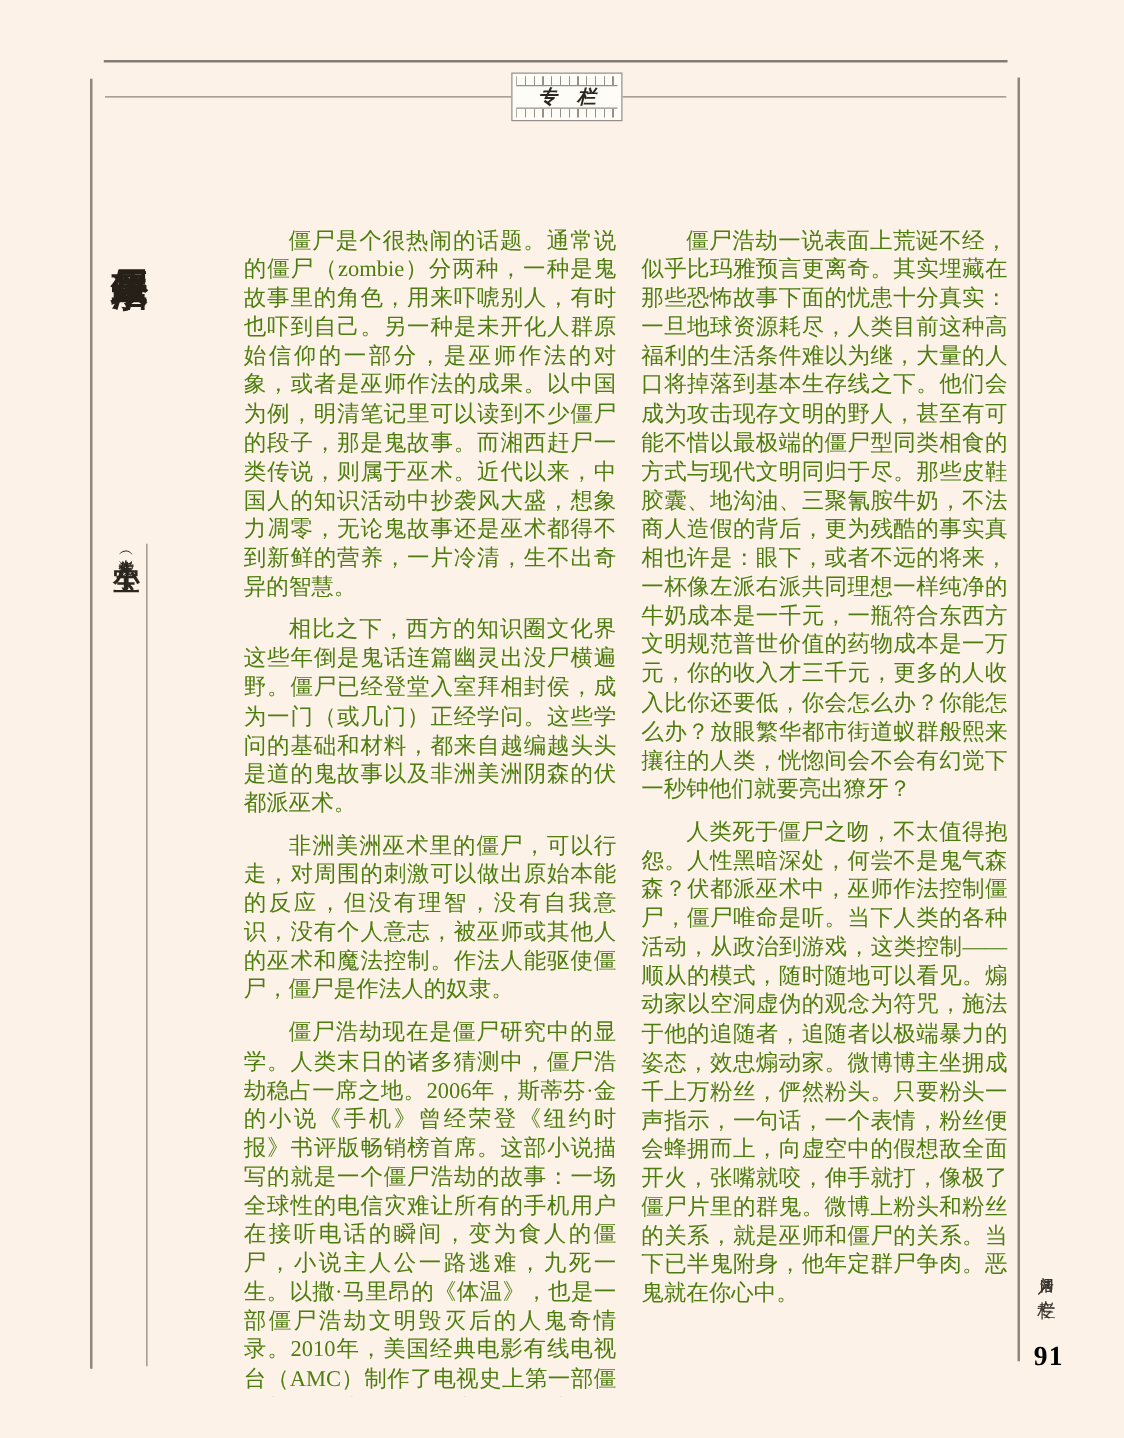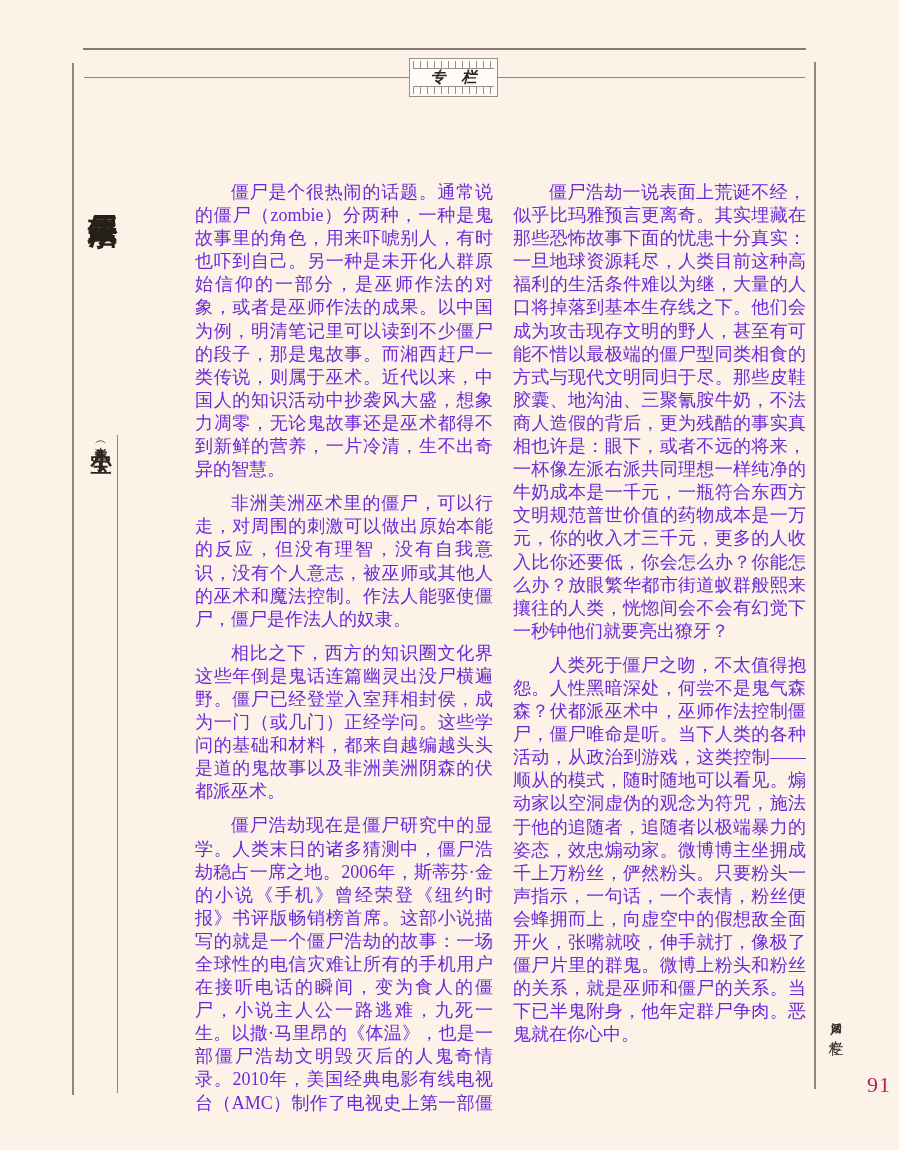--- a/index.html
+++ b/index.html
@@ -45,37 +45,37 @@
     position:absolute;left:87px;top:434px;
     writing-mode:vertical-rl;text-orientation:upright;
     height:220px;color:#2c2620;
   }
   .author-name{font-size:21px;font-weight:bold;letter-spacing:1px;}
   .author-role{font-size:12.5px;letter-spacing:1px;}
   
   .col{
     position:absolute;top:181px;height:936px;overflow:hidden;
     font-size:18px;line-height:23.1px;text-align:justify;
-    color:#6d28d9;
+    color:#4d7c0f;
   }
   .col-left{left:195px;width:298px;}
   .col-right{left:513px;width:293px;}
   .col p{margin:0 0 11px 0;text-indent:2em;}
   
   .footer-caption{
     position:absolute;left:828px;top:1014px;
     writing-mode:vertical-rl;text-orientation:upright;
     height:75px;color:#3a342e;line-height:1;
   }
   .fc-small{font-size:10.5px;font-weight:bold;letter-spacing:1px;}
   .fc-slash{font-size:12px;font-weight:bold;}
   .fc-large{font-size:14.5px;letter-spacing:2px;}
   .page-number{
-    position:absolute;left:867px;top:1072px;
-    font-size:22px;color:#be185d;letter-spacing:1px;
+    position:absolute;left:827px;top:1072px;
+    font-size:22px;color:#000000;letter-spacing:1px;font-weight:bold;
   }
 </style>
 </head>
 <body>
 
 <div class="rule rule-top"></div>
 <div class="rule rule-under"></div>
 <div class="vline vline-left"></div>
 <div class="vline vline-right"></div>
 <div class="author-rule"></div>
@@ -87,22 +87,22 @@
 </div>
 
 <h1 class="title">僵尸政治学</h1>
 
 <div class="author">
   <span class="author-name">小宝</span><span class="author-role">（专栏作家）</span>
 </div>
 
 <div class="col col-left">
   <p>僵尸是个很热闹的话题。通常说的僵尸（zombie）分两种，一种是鬼故事里的角色，用来吓唬别人，有时也吓到自己。另一种是未开化人群原始信仰的一部分，是巫师作法的对象，或者是巫师作法的成果。以中国为例，明清笔记里可以读到不少僵尸的段子，那是鬼故事。而湘西赶尸一类传说，则属于巫术。近代以来，中国人的知识活动中抄袭风大盛，想象力凋零，无论鬼故事还是巫术都得不到新鲜的营养，一片冷清，生不出奇异的智慧。</p>
+  <p>相比之下，西方的知识圈文化界这些年倒是鬼话连篇幽灵出没尸横遍野。僵尸已经登堂入室拜相封侯，成为一门（或几门）正经学问。这些学问的基础和材料，都来自越编越头头是道的鬼故事以及非洲美洲阴森的伏都派巫术。</p>
   <p>非洲美洲巫术里的僵尸，可以行走，对周围的刺激可以做出原始本能的反应，但没有理智，没有自我意识，没有个人意志，被巫师或其他人的巫术和魔法控制。作法人能驱使僵尸，僵尸是作法人的奴隶。</p>
-  <p>相比之下，西方的知识圈文化界这些年倒是鬼话连篇幽灵出没尸横遍野。僵尸已经登堂入室拜相封侯，成为一门（或几门）正经学问。这些学问的基础和材料，都来自越编越头头是道的鬼故事以及非洲美洲阴森的伏都派巫术。</p>
   <p>僵尸浩劫现在是僵尸研究中的显学。人类末日的诸多猜测中，僵尸浩劫稳占一席之地。2006年，斯蒂芬·金的小说《手机》曾经荣登《纽约时报》书评版畅销榜首席。这部小说描写的就是一个僵尸浩劫的故事：一场全球性的电信灾难让所有的手机用户在接听电话的瞬间，变为食人的僵尸，小说主人公一路逃难，九死一生。以撒·马里昂的《体温》，也是一部僵尸浩劫文明毁灭后的人鬼奇情录。2010年，美国经典电影有线电视台（AMC）制作了电视史上第一部僵尸长篇连续剧《行尸走肉》，让观众在家里直接观看僵尸浩</p>
 </div>
 
 <div class="col col-right">
   <p>僵尸浩劫一说表面上荒诞不经，似乎比玛雅预言更离奇。其实埋藏在那些恐怖故事下面的忧患十分真实：一旦地球资源耗尽，人类目前这种高福利的生活条件难以为继，大量的人口将掉落到基本生存线之下。他们会成为攻击现存文明的野人，甚至有可能不惜以最极端的僵尸型同类相食的方式与现代文明同归于尽。那些皮鞋胶囊、地沟油、三聚氰胺牛奶，不法商人造假的背后，更为残酷的事实真相也许是：眼下，或者不远的将来，一杯像左派右派共同理想一样纯净的牛奶成本是一千元，一瓶符合东西方文明规范普世价值的药物成本是一万元，你的收入才三千元，更多的人收入比你还要低，你会怎么办？你能怎么办？放眼繁华都市街道蚁群般熙来攘往的人类，恍惚间会不会有幻觉下一秒钟他们就要亮出獠牙？</p>
   <p><span>人类死于僵尸之吻，不太值得抱怨。人性黑暗深处，何尝不是鬼气森森？伏都派巫术中，巫师作法控制僵尸，僵尸唯命是听。当下人类的各种活动，从政治到游戏，这类控制——顺从的模式，随时随地可以看见。煽动家以空洞虚伪的观念为符咒，施法于他的追随者，追随者以极端暴力的姿态，效忠煽动家。微博博主坐拥成千上万粉丝，俨然粉头。只要粉头一声指示，一句话，一个表情，粉丝便会蜂拥而上，向虚空中的假想敌全面开火，张嘴就咬，伸手就打，像极了僵尸片里的群鬼。微博上粉头和粉丝的关系，就是巫师和僵尸的关系。当下已半鬼附身，他年定群尸争肉。恶鬼就在你心中。</span></p>
 </div>
 
 <div class="footer-caption">
   <span class="fc-small">阅活</span><span class="fc-slash">／</span><span class="fc-large">专栏</span>

